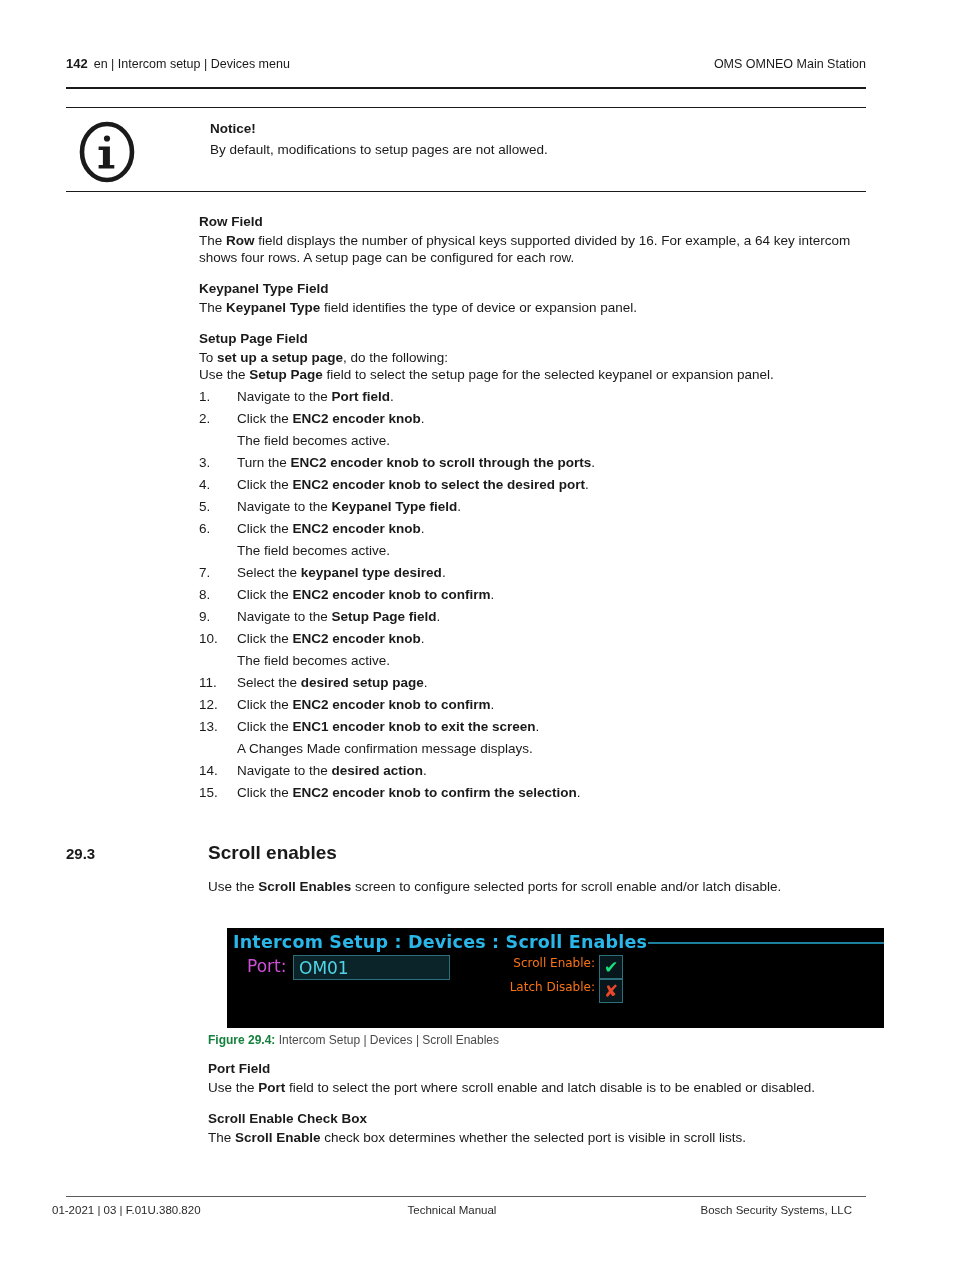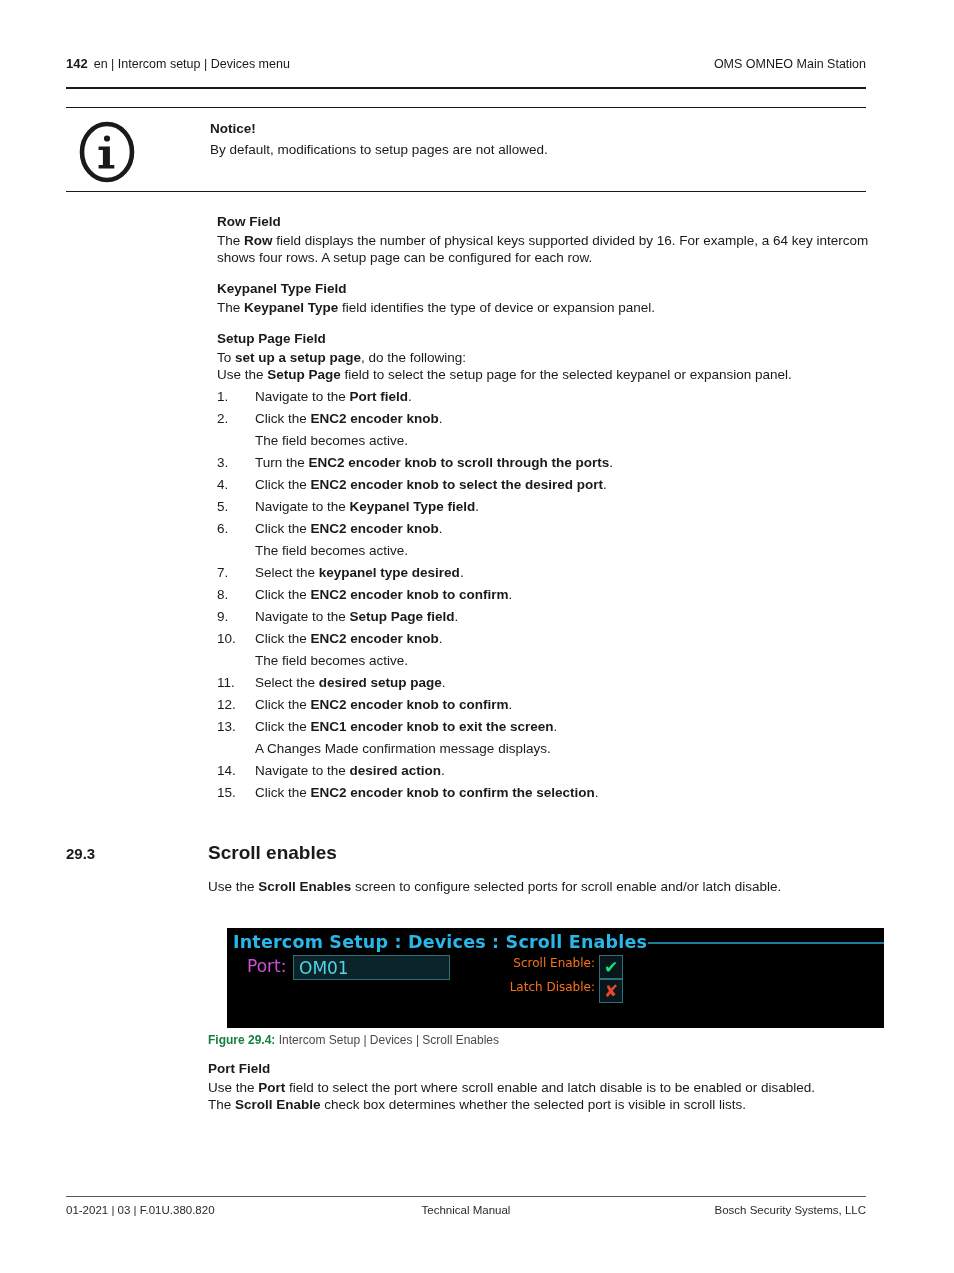--- a/index.html
+++ b/index.html
@@ -44,21 +44,21 @@
   }
   .notice-icon {
     position: absolute; left: 12px; top: 13px;
     width: 58px; height: 62px;
   }
   .notice-body { position: absolute; left: 144px; top: 11px; width: 640px; }
   .notice-title { font-weight: bold; font-size: 13.5px; line-height: 20px; color: #1a1a1a; }
   .notice-text  { font-size: 13.5px; line-height: 21px; color: #1a1a1a; }
 
   
-  .content { position: absolute; left: 217px; top: 212px; width: 658px; }
+  .content { position: absolute; left: 199px; top: 212px; width: 658px; }
 
   h4.sub {
     font-size: 13.5px; font-weight: bold; color: #1a1a1a;
     line-height: 19px; margin-top: 13px; margin-bottom: 1px;
   }
   h4.sub:first-child { margin-top: 0; }
   p.body {
     font-size: 13.5px; line-height: 17px; color: #1a1a1a;
   }
   p.body b { font-weight: bold; }
@@ -143,21 +143,21 @@
   .figcap b { font-weight: bold; color: #15803d; }
 
   .tailblock { position: absolute; left: 208px; top: 1059px; width: 658px; }
 
   
   .rule-bot {
     position: absolute; left: 66px; top: 1196px;
     width: 800px; height: 1.3px; background: #5a5a5a;
   }
   .footer {
-    position: absolute; left: 66px; top: 1204px; width: 800px;
+    position: absolute; left: 52px; top: 1204px; width: 800px;
     display: flex; align-items: baseline; justify-content: space-between;
     font-size: 11.5px; color: #2a2a2a;
   }
   .ft-mid { position: absolute; left: 0; right: 0; text-align: center; }
   .ft-right { margin-left: auto; }
 </style>
 </head>
 <body>
 
 <div class="page">
@@ -301,20 +301,21 @@
 
   <div class="figcap">
     <b>Figure 29.4:</b>
     <span>Intercom Setup | Devices | Scroll Enables</span>
   </div>
 
   <div class="tailblock">
     <h4 class="sub">Port Field</h4>
     <p class="body"><span>Use the </span><b>Port</b><span> field to select the port where scroll enable and latch disable is to be enabled or disabled.</span></p>
 
+    <h4 class="sub">Scroll Enable Check Box</h4>
     <p class="body"><span>The </span><b>Scroll Enable</b><span> check box determines whether the selected port is visible in scroll lists.</span></p>
   </div>
 
   <div class="rule-bot"></div>
   <div class="footer">
     <span>01-2021 | 03 | F.01U.380.820</span>
     <span class="ft-mid">Technical Manual</span>
     <span class="ft-right">Bosch Security Systems, LLC</span>
   </div>
 

